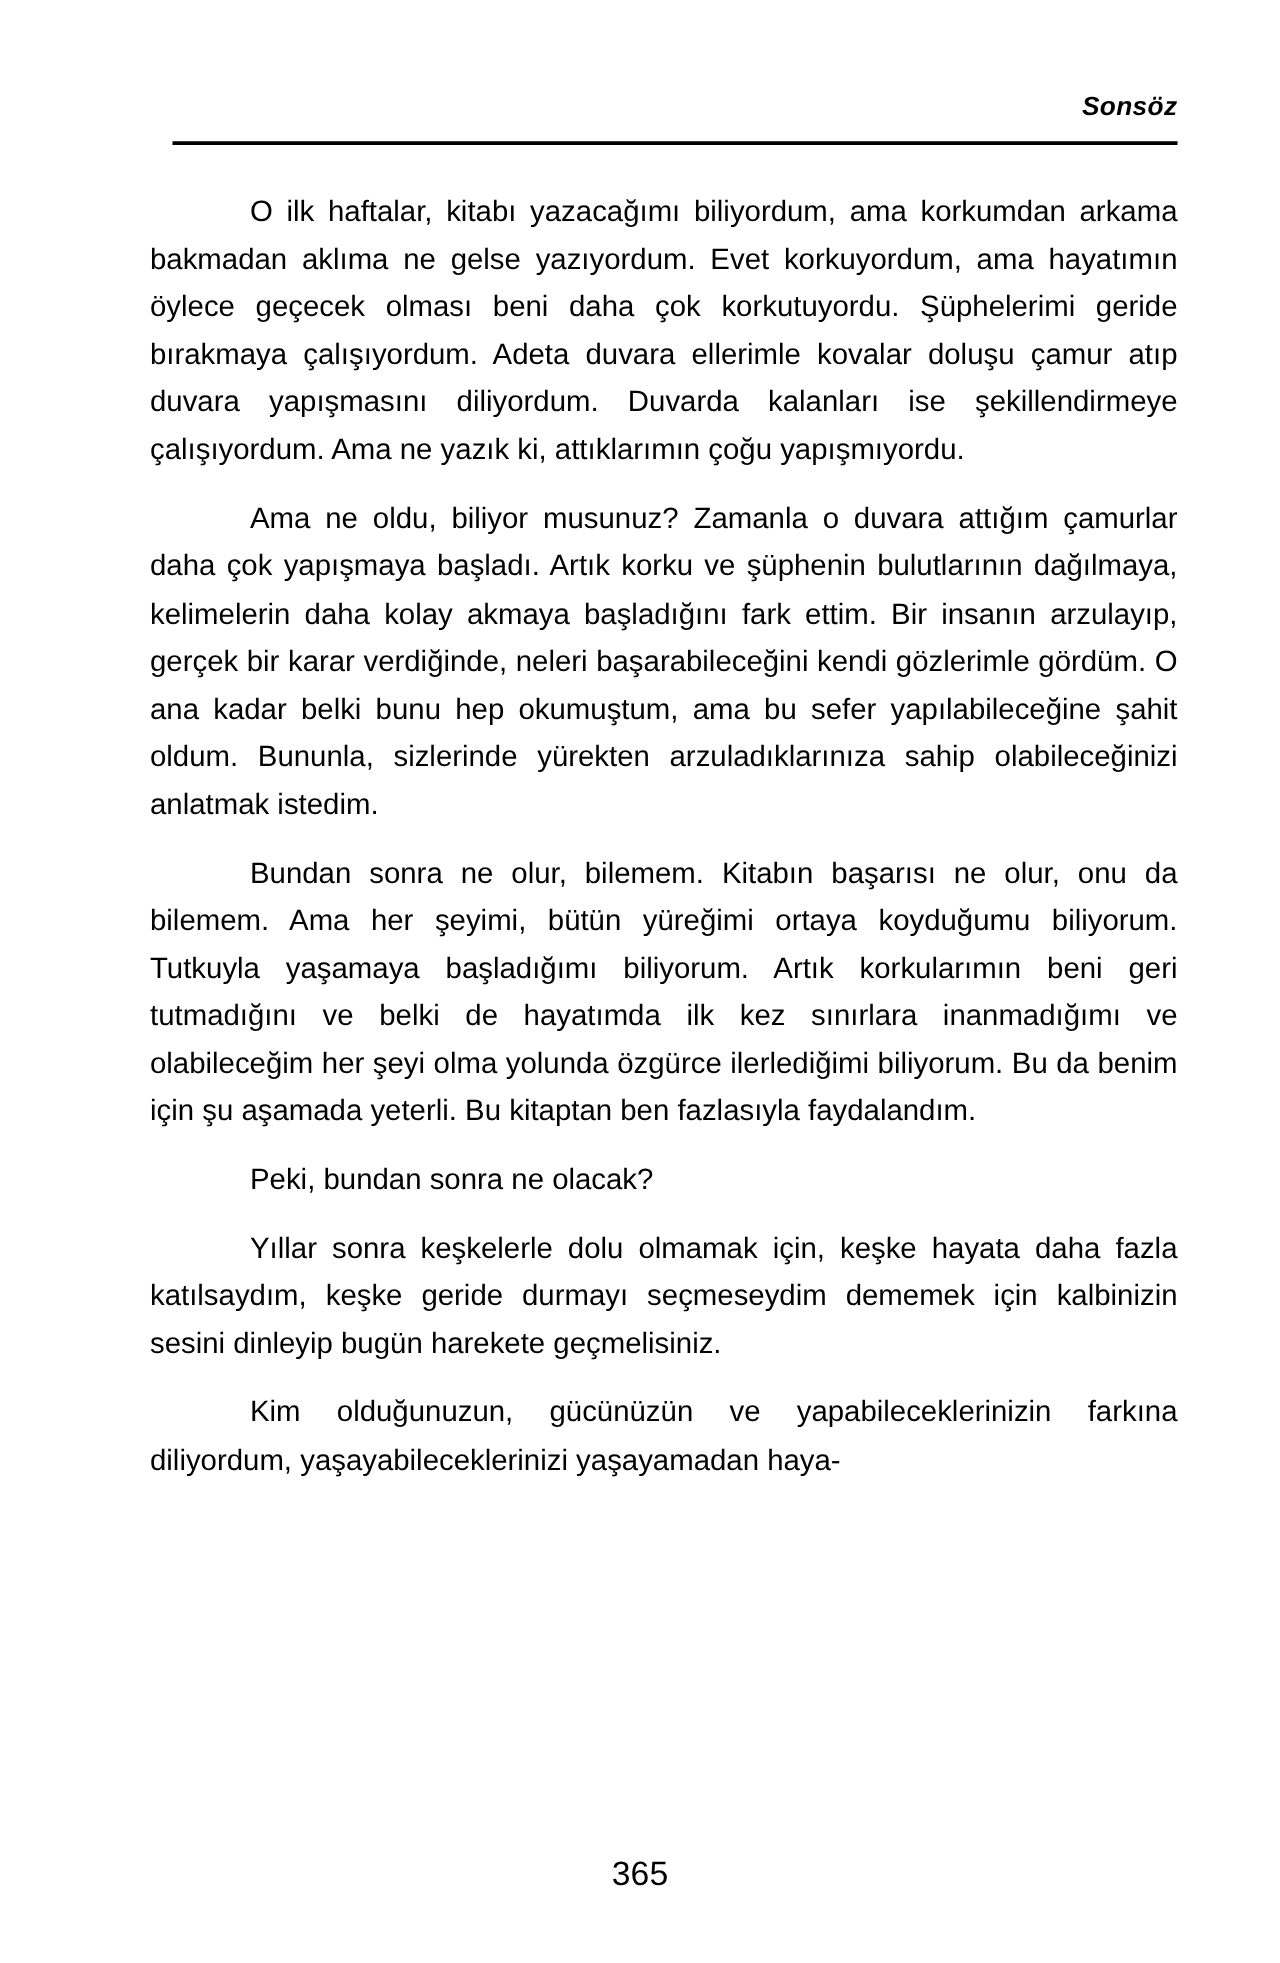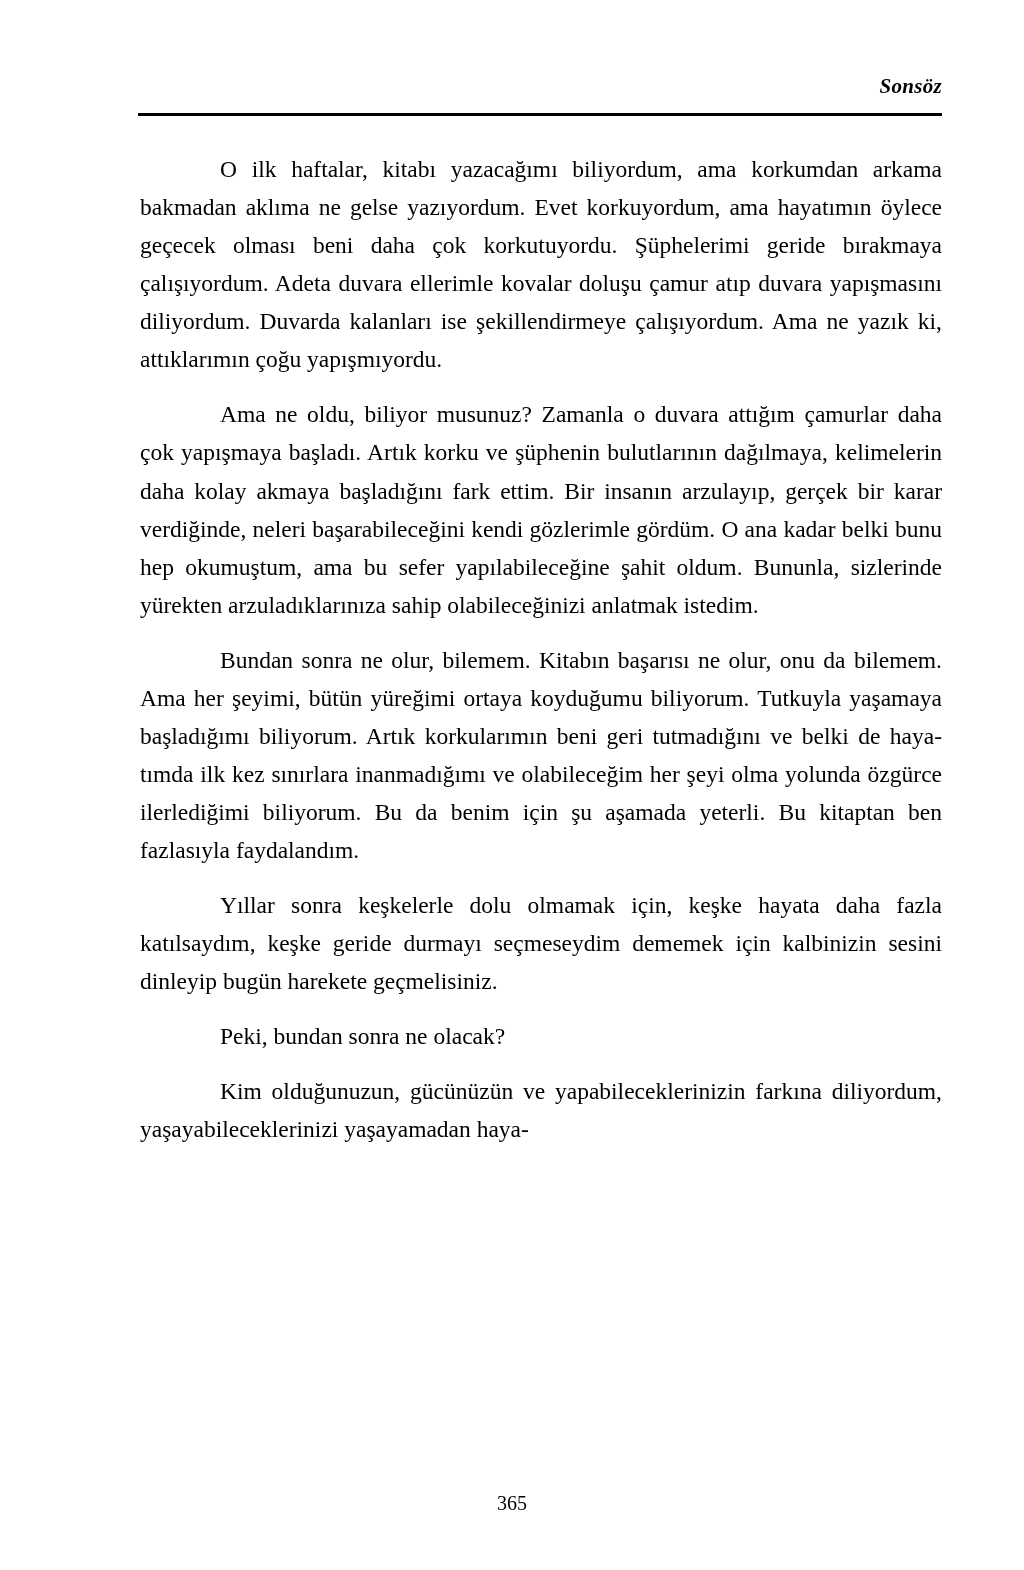--- a/index.html
+++ b/index.html
@@ -6,21 +6,21 @@
     margin: 0;
     padding: 0;
     background: #ffffff;
   }
   .page {
     position: relative;
     width: 1024px;
     height: 1570px;
     margin: 0 auto;
     background: #ffffff;
-    font-family: Liberation Serif, serif;
+    font-family: Liberation Sans, sans-serif;
     color: #000000;
     box-sizing: border-box;
   }
   .header {
     position: absolute;
     left: 138px;
     right: 82px;
     top: 74px;
     height: 42px;
   }
@@ -36,21 +36,21 @@
   .header-rule {
     position: absolute;
     left: 0;
     right: 0;
     bottom: 0;
     height: 3px;
     background: #000000;
   }
   .content {
     position: absolute;
-    left: 140px;
+    left: 120px;
     right: 82px;
     top: 150px;
   }
   p.para {
     margin: 0 0 17px 0;
     font-size: 23.5px;
     line-height: 1.62;
     text-align: justify;
     text-justify: inter-word;
     text-indent: 80px;
@@ -58,37 +58,37 @@
   }
   p.para:last-child {
     margin-bottom: 0;
   }
   .folio {
     position: absolute;
     left: 0;
     right: 0;
     bottom: 55px;
     text-align: center;
-    font-size: 20px;
+    font-size: 27px;
   }
 </style>
 </head>
 <body>
 
 <div class="page">
 
   <div class="header">
     <div class="header-title">Sonsöz</div>
     <div class="header-rule"></div>
   </div>
 
   <div class="content">
     <p class="para">O ilk haftalar, kitabı yazacağımı biliyordum, ama kor­kumdan arkama bakmadan aklıma ne gelse yazıyordum. Evet korkuyordum, ama hayatımın öylece geçecek olması beni da­ha çok korkutuyordu. Şüphelerimi geride bırakmaya çalışıyor­dum. Adeta duvara ellerimle kovalar doluşu çamur atıp duvara yapışmasını diliyordum. Duvarda kalanları ise şekillendirmeye çalışıyordum. Ama ne yazık ki, attıklarımın çoğu yapışmıyor­du.</p>
     <p class="para">Ama ne oldu, biliyor musunuz? Zamanla o duvara attı­ğım çamurlar daha çok yapışmaya başladı. Artık korku ve şüphenin bulutlarının dağılmaya, kelimelerin daha kolay ak­maya başladığını fark ettim. Bir insanın arzulayıp, gerçek bir karar verdiğinde, neleri başarabileceğini kendi gözlerimle gör­düm. O ana kadar belki bunu hep okumuştum, ama bu sefer yapılabileceğine şahit oldum. Bununla, sizlerinde yürekten ar­zuladıklarınıza sahip olabileceğinizi anlatmak istedim.</p>
     <p class="para">Bundan sonra ne olur, bilemem. Kitabın başarısı ne o­lur, onu da bilemem. Ama her şeyimi, bütün yüreğimi ortaya koyduğumu biliyorum. Tutkuyla yaşamaya başladığımı biliyo­rum. Artık korkularımın beni geri tutmadığını ve belki de haya­tımda ilk kez sınırlara inanmadığımı ve olabileceğim her şeyi olma yolunda özgürce ilerlediğimi biliyorum. Bu da benim için şu aşamada yeterli. Bu kitaptan ben fazlasıyla faydalandım.</p>
+    <p class="para">Peki, bundan sonra ne olacak?</p>
     <p class="para">Yıllar sonra keşkelerle dolu olmamak için, keşke hayata daha fazla katılsaydım, keşke geride durmayı seçmeseydim dememek için kalbinizin sesini dinleyip bugün harekete geç­melisiniz.</p>
-    <p class="para">Peki, bundan sonra ne olacak?</p>
     <p class="para">Kim olduğunuzun, gücünüzün ve yapabileceklerinizin farkına diliyordum, yaşayabileceklerinizi yaşayamadan haya-</p>
   </div>
 
   <div class="folio">365</div>
 
 </div>
 
 </body></html>

